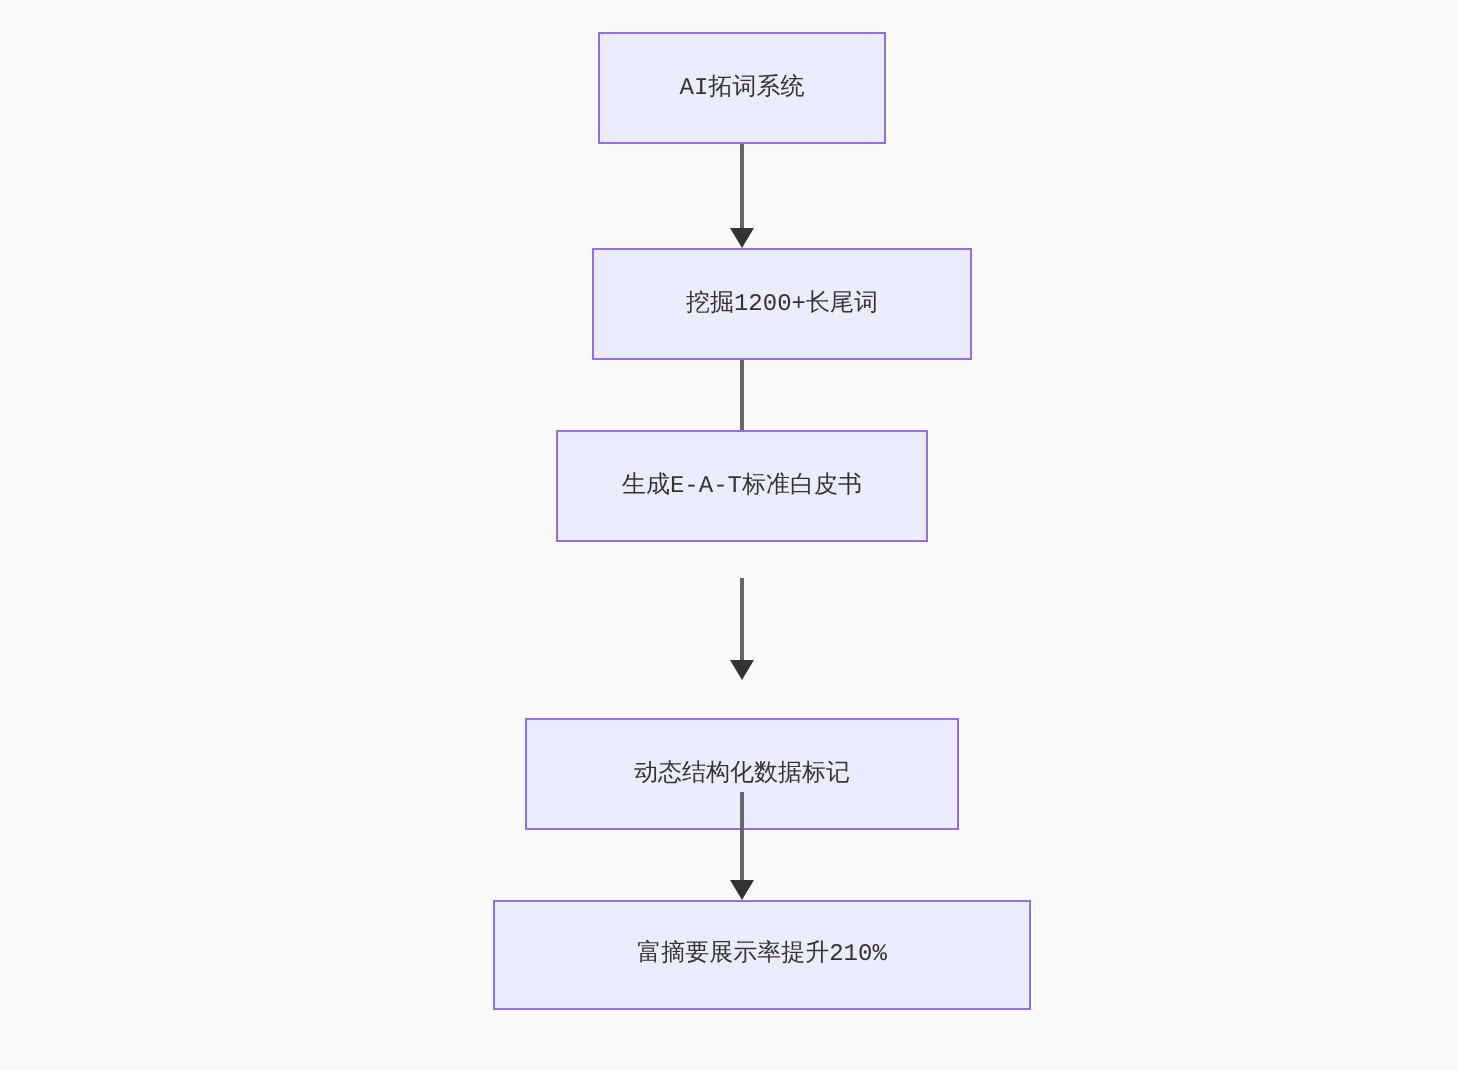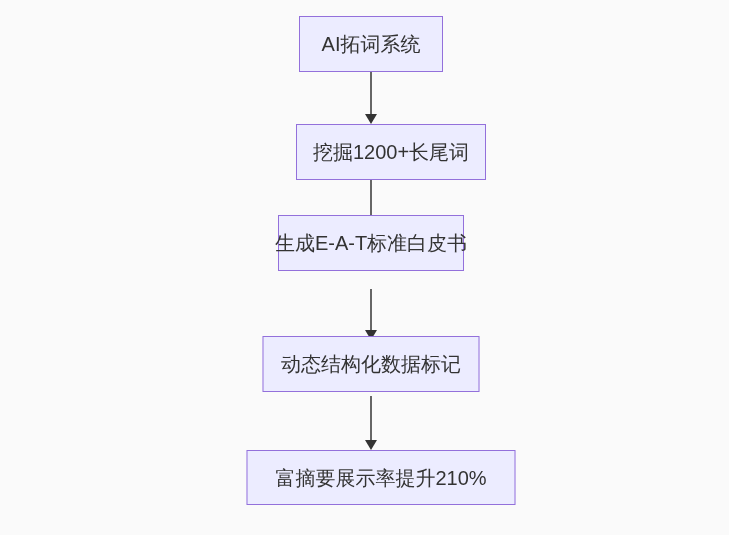--- a/index.html
+++ b/index.html
@@ -21,29 +21,30 @@
     left: 371px;
     transform: translateX(-50%);
     height: 56px;
     background: var(--node-fill, #ECECFF);
     border: 1px solid var(--node-border, #9370DB);
     box-sizing: border-box;
     display: flex;
     align-items: center;
     justify-content: center;
     color: var(--text, #333333);
-    font-size: 20px;
+    font-size: 12px;
     line-height: 1.2;
     white-space: nowrap;
     text-align: center;
+    font-family: Liberation Mono, monospace;
   }
   .node1 { top: 16px;  width: 144px; }
   .node2 { top: 124px; width: 190px; margin-left: 20px; }
   .node3 { top: 215px; width: 186px; }
-  .node4 { top: 336px; width: 217px; }
+  .node4 { top: 359px; width: 217px; }
   .node5 { top: 450px; width: 269px; height: 55px; margin-left: 10px; }
 
   .flow-arrow {
     position: absolute;
     left: 371px;
     transform: translateX(-50%);
     width: 12px;
     display: flex;
     flex-direction: column;
     align-items: center;

